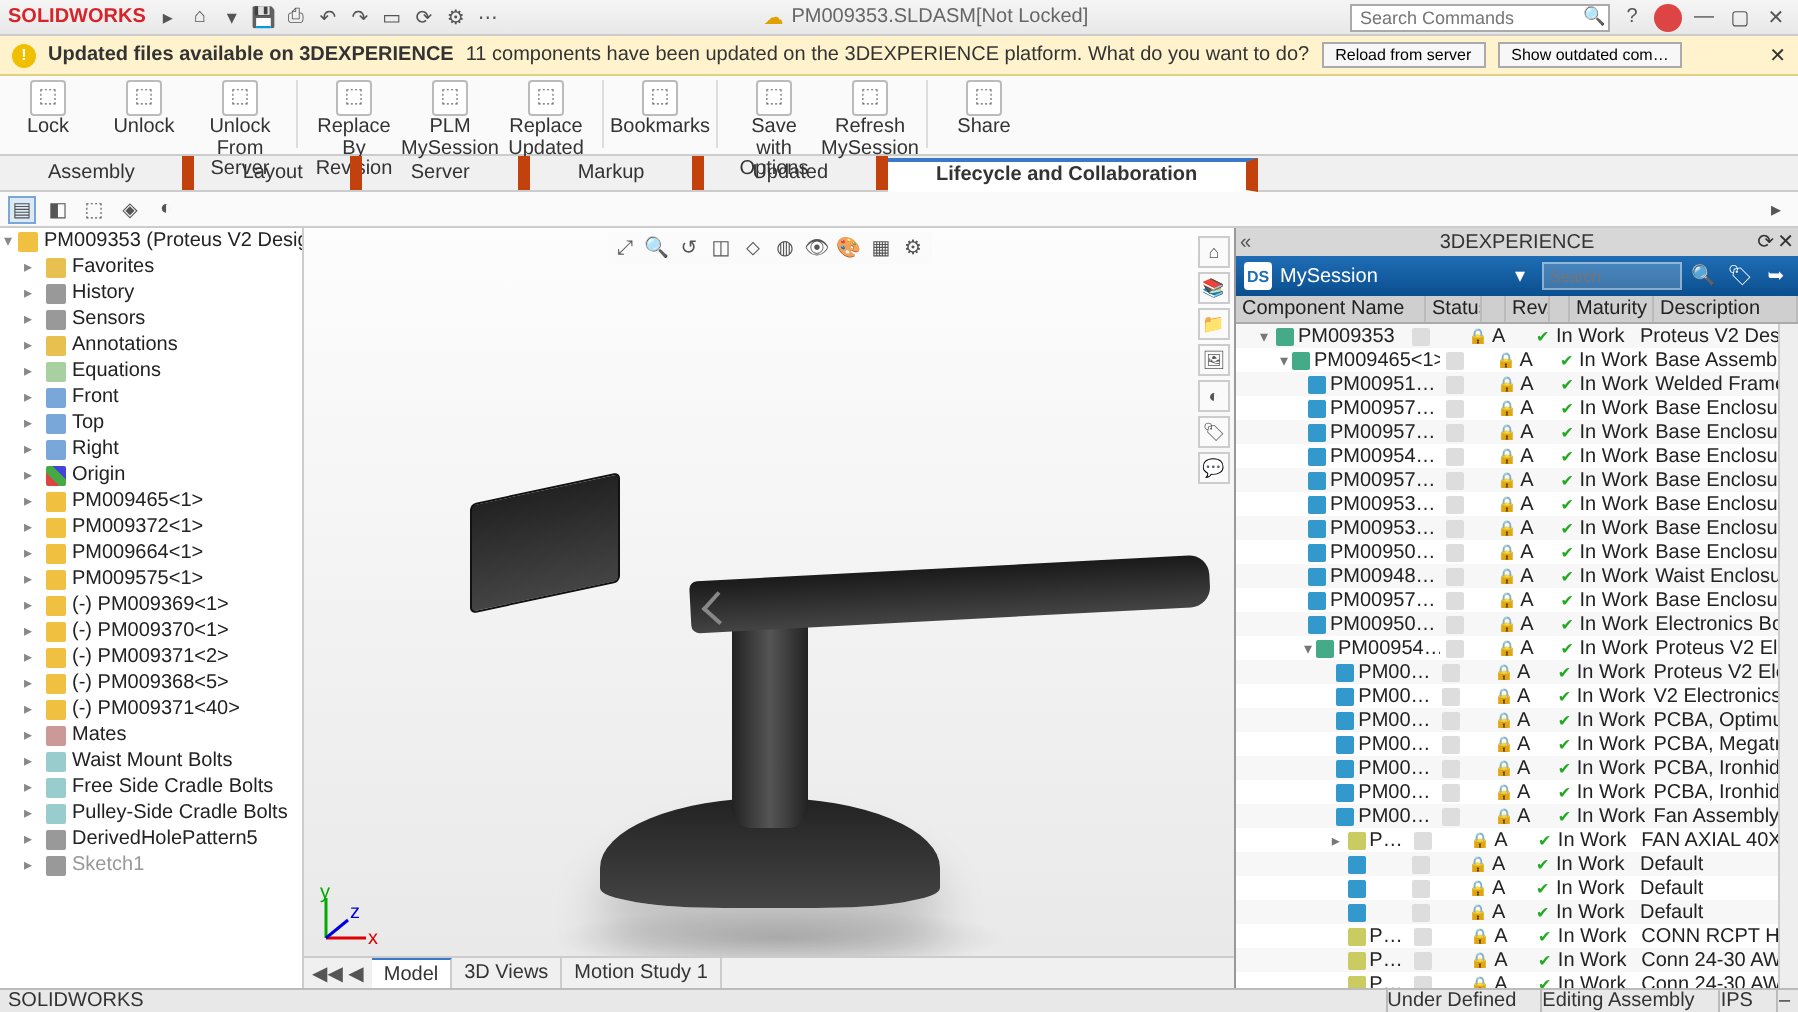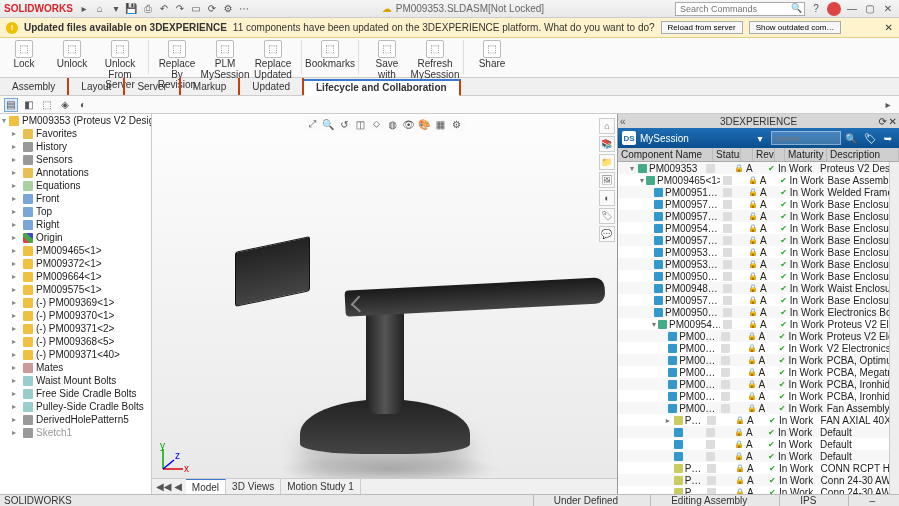--- a/index.html
+++ b/index.html
@@ -23,21 +23,21 @@
 .notif button { font-size:8px; padding:1px 6px; background:#f7f7f7; border:1px solid #aaa; cursor:pointer; }
 
 
 .ribbon { height:40px; border-bottom:1px solid #ccc; display:flex; align-items:flex-start; padding:2px 4px; gap:8px; background:#fafafa; }
 .ribbon .cmd { display:flex; flex-direction:column; align-items:center; width:40px; cursor:pointer; font-size:8px; color:#333; text-align:center; line-height:1.05; }
 .ribbon .cmd .ico { width:18px; height:18px; border:1px solid #bbb; border-radius:2px; margin-bottom:1px; background:#fff; display:flex; align-items:center; justify-content:center; font-size:10px; color:#666;}
 .ribbon .sep { width:1px; background:#ddd; height:34px; }
 
 
 .tabs { height:18px; background:#f0f0f0; border-bottom:1px solid #ccc; display:flex; align-items:center; font-size:9px; }
-.tabs .tab { padding:0 12px; height:100%; display:flex; align-items:center; border-right:2px solid #c2410c; color:#333; cursor:pointer; }
+.tabs .tab { padding:0 24px; height:100%; display:flex; align-items:center; border-right:6px solid #c2410c; color:#333; cursor:pointer; }
 .tabs .tab.active { background:#fff; border-top:2px solid #3a78c9; border-bottom:1px solid #fff; margin-bottom:-1px; font-weight:600; }
 
 
 .mini-tb { height:18px; border-bottom:1px solid #ccc; display:flex; align-items:center; padding:0 4px; gap:4px; background:#fafafa; }
 .mini-tb .mico { width:14px; height:14px; display:inline-flex; align-items:center; justify-content:center; color:#555; cursor:pointer; border:1px solid transparent; }
 .mini-tb .mico.active { border:1px solid #7aa7d9; background:#dce9f7; }
 
 
 .main { position:absolute; top:114px; bottom:12px; left:0; right:0; display:flex; }
 .feature-tree { width:152px; border-right:1px solid #ccc; overflow:hidden; background:#fff; padding:0 2px; }
@@ -92,21 +92,21 @@
 .pad1{padding-left:10px !important;} .pad2{padding-left:22px !important;} .pad3{padding-left:34px !important;} .pad4{padding-left:46px !important;}
 .lock { width:8px; height:8px; color:#080; font-size:8px; }
 .check { color:#2a2; font-size:8px;}
 .status-ico { width:9px; height:9px; background:#ddd; display:inline-block; border-radius:1px;}
 .xp-scroll { width:10px; background:#eee; border-left:1px solid #ccc;}
 .xp-body { display:flex; flex:1; overflow:hidden;}
 
 
 .statusbar { position:absolute; left:0; right:0; bottom:0; height:12px; background:#e8e8e8; border-top:1px solid #bbb; display:flex; align-items:center; font-size:8px; color:#333; padding:0 4px; gap:12px;}
 .statusbar .spacer{flex:1;}
-.statusbar .sitem{padding:0 20px; border-left:1px solid #bbb;}
+.statusbar .sitem{padding:0 0; border-left:1px solid #bbb;}
 </style>
 </head>
 <body>
 
 <div class="titlebar">
   <span class="logo">SOLIDWORKS</span>
   <div class="tb-left">
     <span class="tb-icon">▸</span>
     <span class="tb-icon">⌂</span>
     <span class="tb-icon">▾</span>

